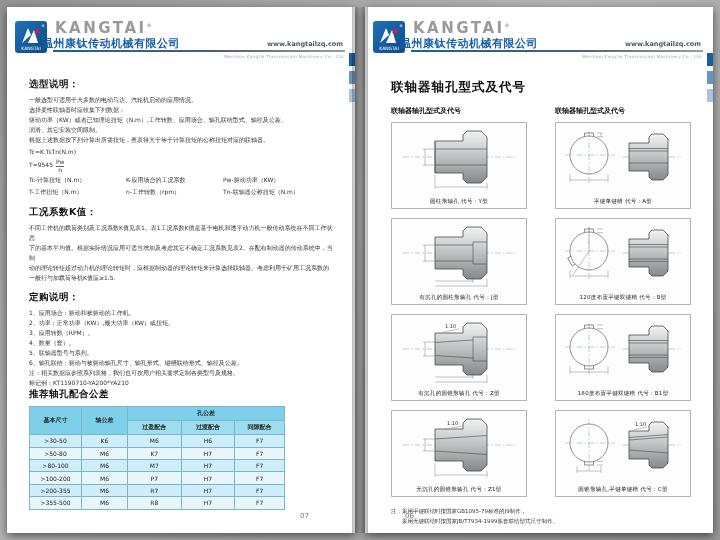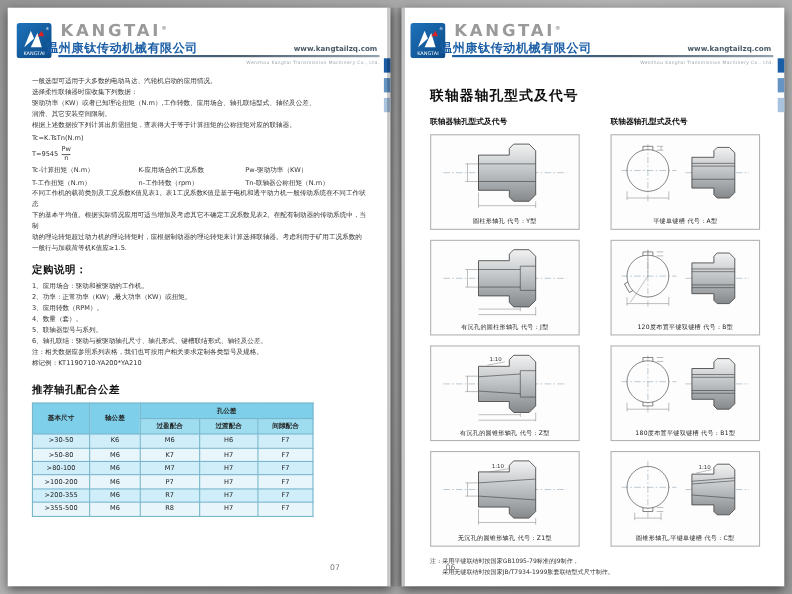--- a/index.html
+++ b/index.html
@@ -115,20 +115,21 @@
   </div>
 
   <div class="tabs">
     <div class="tab t1"></div>
     <div class="tab t2"></div>
     <div class="tab t3"></div>
   </div>
 
   <div class="lp">
 
+    <div class="sec-title">选型说明：</div>
     <div class="txt">一般选型可适用于大多数的电动马达、汽轮机启动的应用情况。</div>
     <div class="txt">选择柔性联轴器时应收集下列数据：</div>
     <div class="txt">驱动功率（KW）或者已知理论扭矩（N.m）,工作转数、应用场合、轴孔联结型式、轴径及公差、</div>
     <div class="txt">润滑、其它安装空间限制。</div>
     <div class="txt">根据上述数据按下列计算出所需扭矩，查表得大于等于计算扭矩的公称扭矩对应的联轴器。</div>
     <div class="formula">Tc=K.TsTn(N.m)</div>
     <div class="formula">
       <span>T=9545</span><span class="frac">
           <span>Pw</span>
           <span class="den">n</span>
@@ -139,36 +140,37 @@
       <span>Tc-计算扭矩（N.m）</span>
       <span>K-应用场合的工况系数</span>
       <span>Pw-驱动功率（KW）</span>
     </div>
     <div class="trow">
       <span>T-工作扭矩（N.m）</span>
       <span>n-工作转数（rpm）</span>
       <span>Tn-联轴器公称扭矩（N.m）</span>
     </div>
 
+    <div class="sec-title">工况系数K值：</div>
     <div class="txt">不同工作机的载荷类别及工况系数K值见表1。表1工况系数K值是基于电机和透平动力机一般传动系统在不同工作状态</div>
     <div class="txt">下的基本平均值。根据实际情况应用可适当增加及考虑其它不确定工况系数见表2。在配有制动器的传动系统中，当制</div>
     <div class="txt">动的理论转矩超过动力机的理论转矩时，应根据制动器的理论转矩来计算选择联轴器。考虑利用于矿用工况系数的</div>
     <div class="txt">一般行与加载荷等机K值应≥1.5.</div>
 
     <div class="sec-title">定购说明：</div>
     <div class="txt">1、应用场合：驱动和被驱动的工作机。</div>
     <div class="txt">2、功率：正常功率（KW）,最大功率（KW）或扭矩。</div>
     <div class="txt">3、应用转数（RPM）。</div>
     <div class="txt">4、数量（套）。</div>
     <div class="txt">5、联轴器型号与系列。</div>
     <div class="txt">6、轴孔联结：驱动与被驱动轴孔尺寸、轴孔形式、键槽联结形式、轴径及公差。</div>
     <div class="txt">注：相关数据应参照系列表格，我们也可按用户相关要求定制各类型号及规格。</div>
     <div class="txt">标记例：KT1190710-YA200*YA210</div>
 
-    <div class="sec-title" style="margin-top:12px">推荐轴孔配合公差</div>
+    <div class="sec-title" style="margin-top:0">推荐轴孔配合公差</div>
     <table class="tol">
       <thead>
         <tr>
           <th rowspan="2" style="width:52px">基本尺寸</th>
           <th rowspan="2" style="width:46px">轴公差</th>
           <th colspan="3">孔公差</th>
         </tr>
         <tr class="sub">
           <th style="width:54px">过盈配合</th>
           <th style="width:54px">过渡配合</th>

